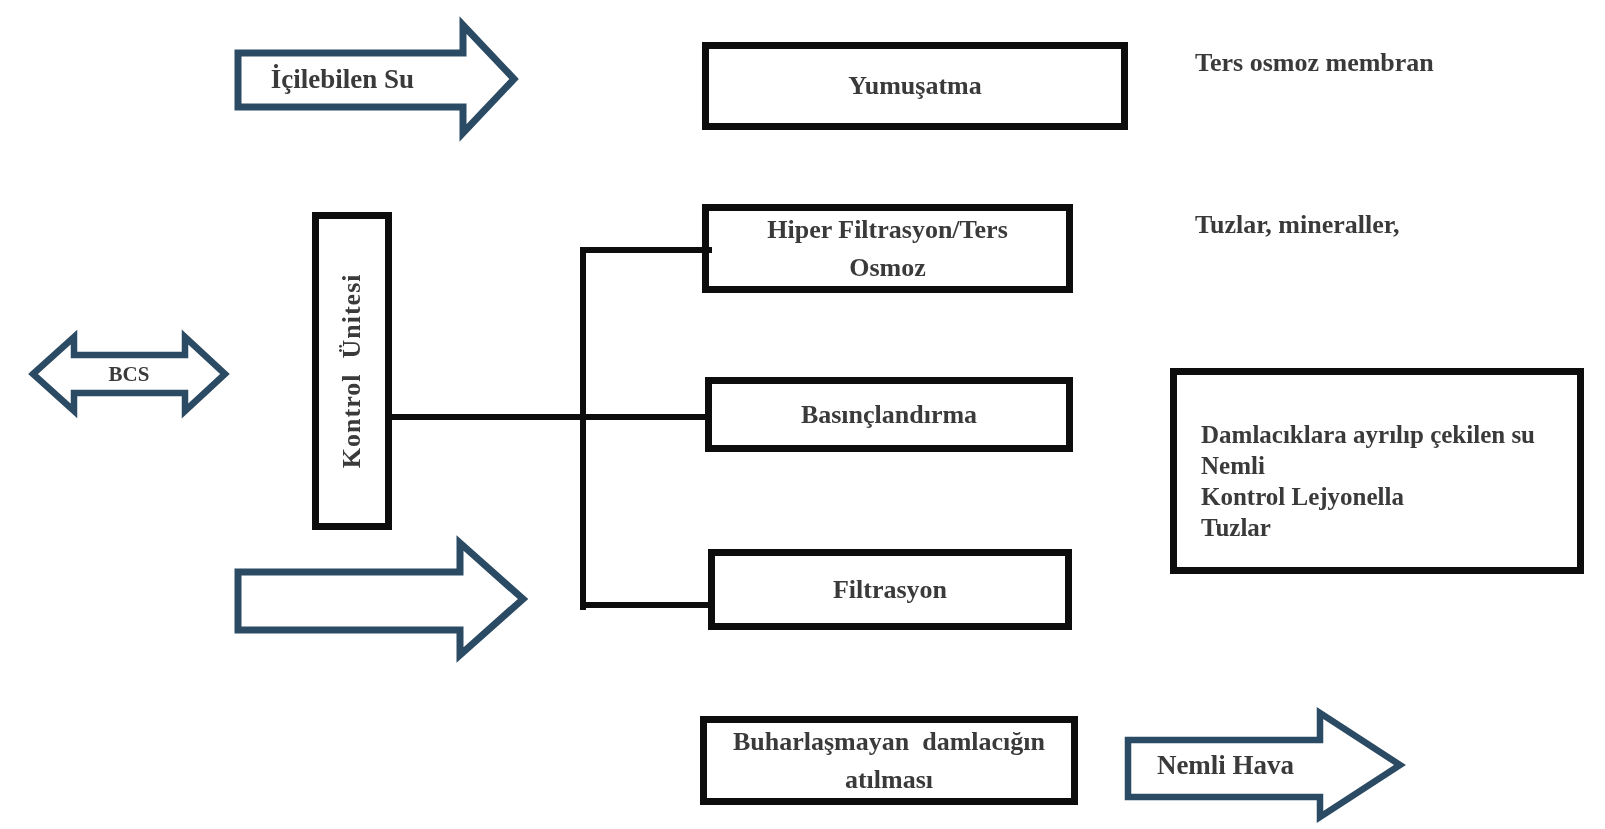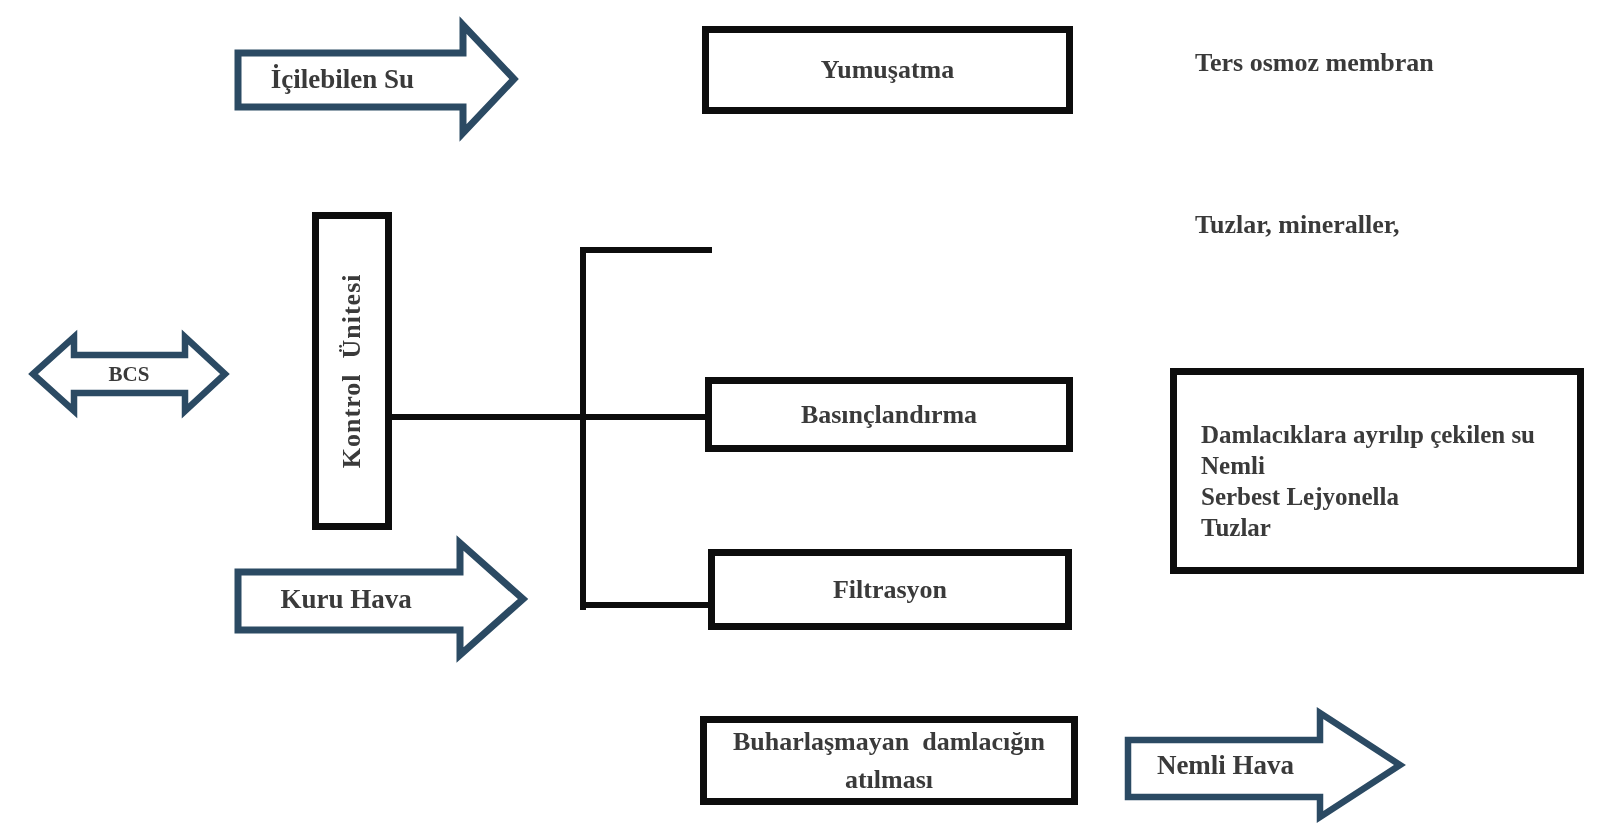--- a/index.html
+++ b/index.html
@@ -51,26 +51,30 @@
 
 <div class="canvas">
 
   <div class="arrow right" style="left:230px;top:18px;width:288px;height:122px">
     <svg viewBox="0 0 288 122" preserveAspectRatio="none">
       <polygon points="8,35 233,35 233,7 284,61 233,115 233,89 8,89"></polygon>
     </svg>
     <span class="arrow-label">İçilebilen Su</span>
   </div>
 
-  <div class="pbox" style="left:702px;top:26px;width:371px;height:88px">
+  <div class="pbox" style="left:702px;top:42px;width:426px;height:88px">
     <span class="bline">Yumuşatma</span>
   </div>
 
   <div class="note" style="left:1195px;top:48px">Ters osmoz membran</div>
 
+  <div class="pbox" style="left:702px;top:204px;width:371px;height:89px">
+    <span class="bline">Hiper Filtrasyon/Ters</span>
+    <span class="bline">Osmoz</span>
+  </div>
 
   <div class="note" style="left:1195px;top:210px">Tuzlar, mineraller,</div>
 
   <div class="arrow both" style="left:28px;top:326px;width:202px;height:96px">
     <svg viewBox="0 0 202 96" preserveAspectRatio="none">
       <polygon style="stroke-width:6.5" points="5,48 46,11 46,29 157,29 157,11 197,48 157,85 157,67 46,67 46,85"></polygon>
     </svg>
     <span class="arrow-label">BCS</span>
   </div>
 
@@ -83,29 +87,28 @@
   <div class="conn" style="left:580px;top:247px;width:132px;height:6px"></div>
   <div class="conn" style="left:580px;top:602px;width:132px;height:6px"></div>
 
   <div class="pbox" style="left:705px;top:377px;width:368px;height:75px">
     <span class="bline">Basınçlandırma</span>
   </div>
 
   <div class="pbox output" style="left:1170px;top:368px;width:414px;height:206px">
     <span class="bline">Damlacıklara ayrılıp çekilen su</span>
     <span class="bline">Nemli</span>
-    <span class="bline">Serbest Lejyonella</span>
+    <span class="bline">Kontrol Lejyonella</span>
     <span class="bline">Tuzlar</span>
   </div>
 
   <div class="arrow right" style="left:230px;top:538px;width:298px;height:122px">
     <svg viewBox="0 0 298 122" preserveAspectRatio="none">
       <polygon points="8,34 230,34 230,5 293,61 230,117 230,92 8,92"></polygon>
     </svg>
-    <span class="arrow-label">Kuru Hava</span>
   </div>
 
   <div class="pbox" style="left:708px;top:549px;width:364px;height:81px">
     <span class="bline">Filtrasyon</span>
   </div>
 
   <div class="pbox" style="left:700px;top:716px;width:378px;height:89px">
     <span class="bline">Buharlaşmayan  damlacığın</span>
     <span class="bline">atılması</span>
   </div>

